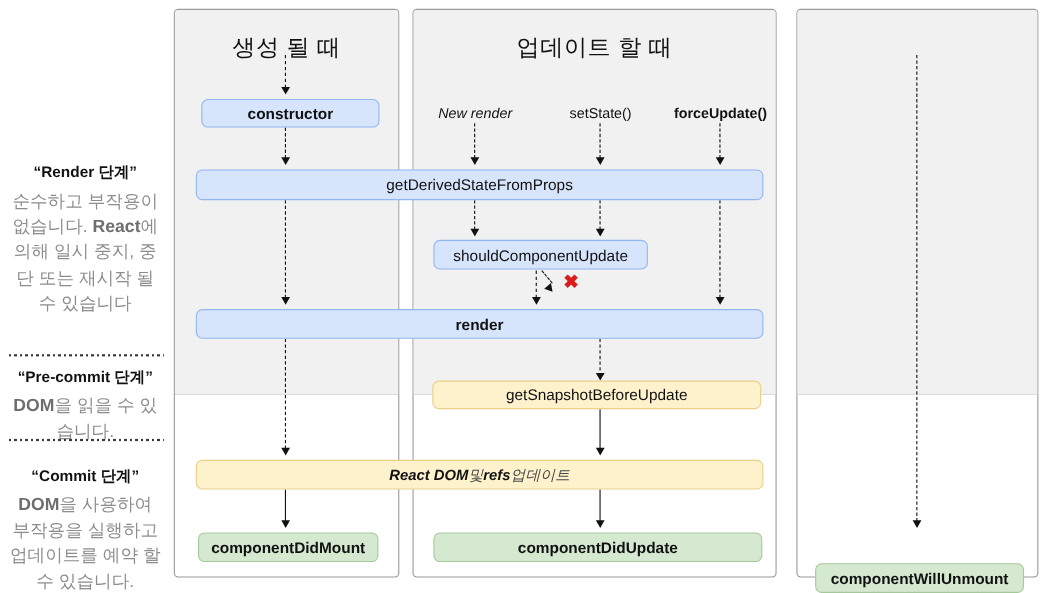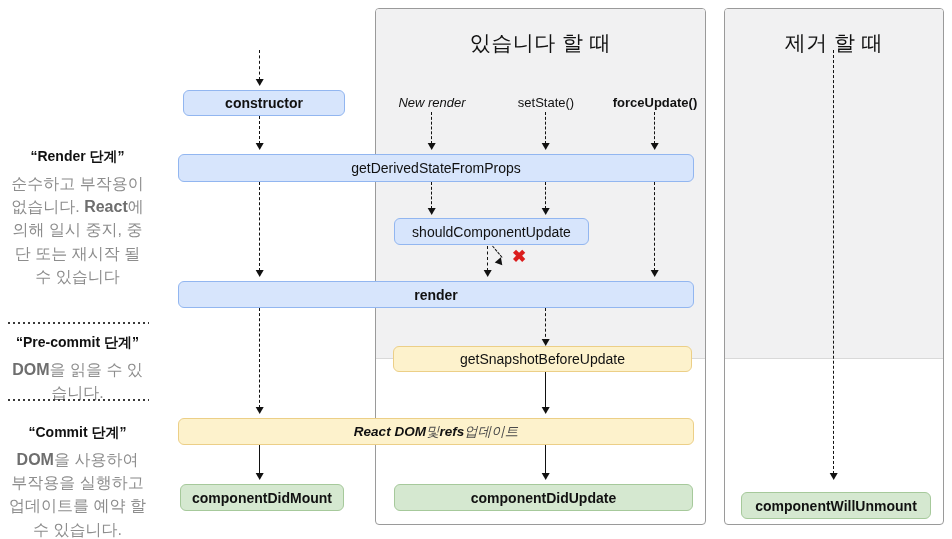--- a/index.html
+++ b/index.html
@@ -87,27 +87,30 @@
     <div class="side-body"><span class="bold">DOM</span><span>을 읽을 수 있습니다.</span></div>
   </div>
 
   <div class="dotted-divider" style="top:399px;"></div>
 
   <div class="side-block" style="top:424px;">
     <div class="side-title">“Commit 단계”</div>
     <div class="side-body"><span class="bold">DOM</span><span>을 사용하여 부작용을 실행하고 업데이트를 예약 할 수 있습니다.</span></div>
   </div>
 
+  <div class="panel" style="left:158px; width:205px;">
+    <div class="phase-region"></div>
+    <div class="panel-title">생성 될 때</div>
+  </div>
   <div class="panel" style="left:375px; width:331px;">
     <div class="phase-region"></div>
-    <div class="panel-title">있습니다 할 때</div>
+    <div class="panel-title">업데이트 할 때</div>
   </div>
   <div class="panel" style="left:724px; width:220px;">
     <div class="phase-region"></div>
-    <div class="panel-title">제거 할 때</div>
   </div>
 
   <div class="trigger italic" style="left:432px;">New render</div>
   <div class="trigger" style="left:546px;text-align:center;">setState()</div>
   <div class="trigger" style="left:655px;font-weight:bold;">forceUpdate()</div>
 
   <div class="vline" style="left:259px; top:50px;  height:30px;"></div>
     <div class="ah" style="left:260px; top:79px;"></div>
   <div class="vline" style="left:259px; top:116px; height:28px;"></div>
     <div class="ah" style="left:260px; top:143px;"></div>
@@ -163,15 +166,15 @@
       <span class="bold">React DOM </span>
       <span class="seg-dim">및 </span>
       <span class="bold">refs </span>
       <span class="seg-dim">업데이트</span>
     </div>
 
   <div class="box green bold" style="left:180px; top:484px; width:164px; height:27px;">componentDidMount</div>
 
   <div class="box green bold" style="left:394px; top:484px; width:299px; height:27px;">componentDidUpdate</div>
 
-  <div class="box green bold" style="left:741px; top:492px; width:190px; height:27px;">componentWillUnmount</div>
+  <div class="box green bold" style="left:741px; top:512px; width:190px; height:27px;">componentWillUnmount</div>
 
 </div>
 
 </body></html>

